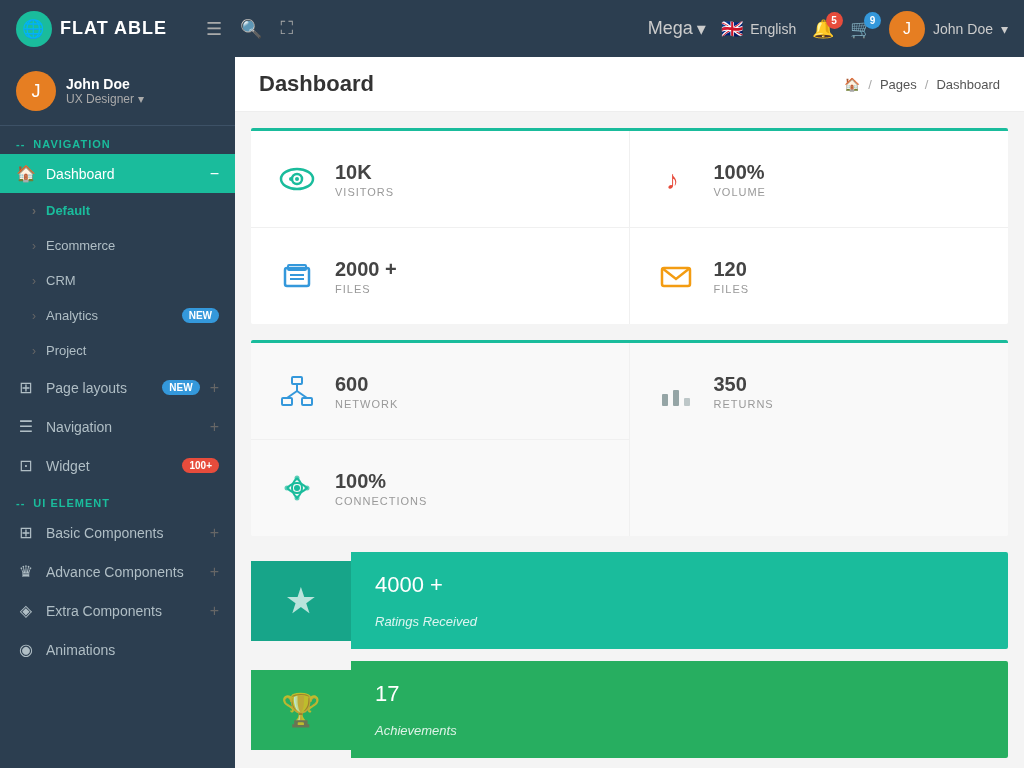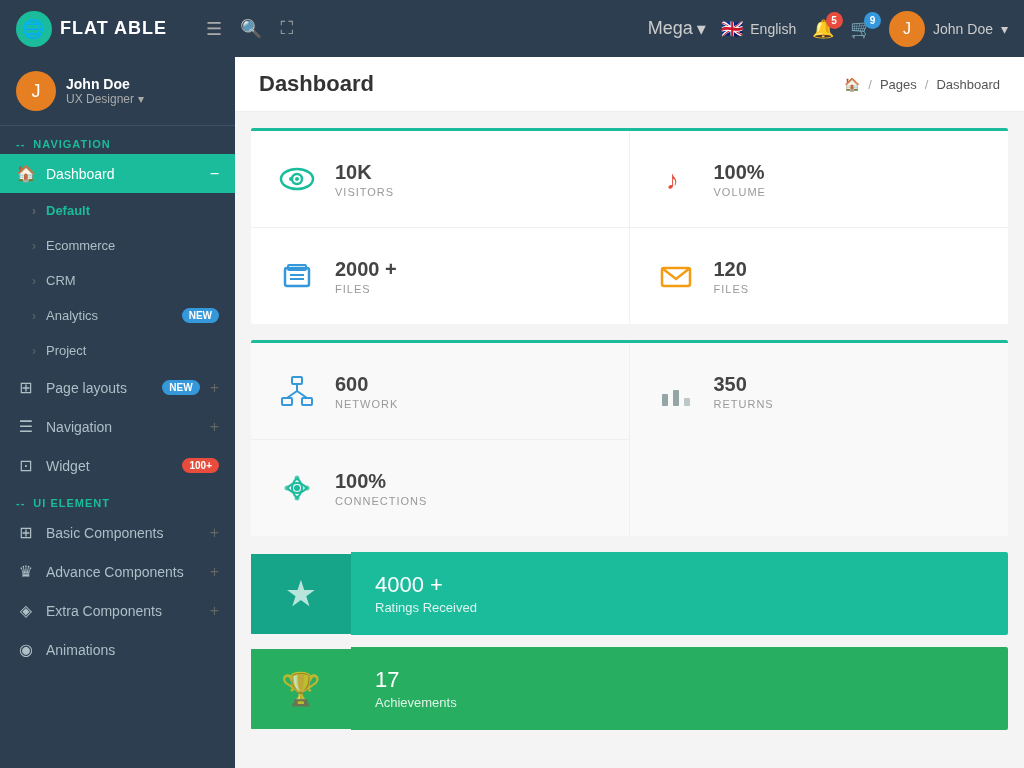--- a/index.html
+++ b/index.html
@@ -188,21 +188,21 @@
       font-size: 32px; color: rgba(255,255,255,0.6);
       flex-shrink: 0;
     }
     .green-card-left.dark { background: #17a589; }
     .green-card-right {
       flex: 1; padding: 20px 24px;
     }
     .green-card-right.dark { background: #1abc9c; }
     .green-card-right.light { background: #27ae60; }
     .green-card-value { font-size: 22px; font-weight: 400; color: white; }
-    .green-card-label { font-size: 13px; color: rgba(255,255,255,0.85); margin-top: 2px; }
+    .green-card-label { font-size: 13px; color: rgba(255,255,255,0.85); margin-top: 16px; font-style: italic; }
   </style>
 </head>
 <body>
 
 <nav class="topnav">
   <div class="topnav-logo">
     <div class="logo-icon">🌐</div>
     <span>FLAT ABLE</span>
   </div>
 

